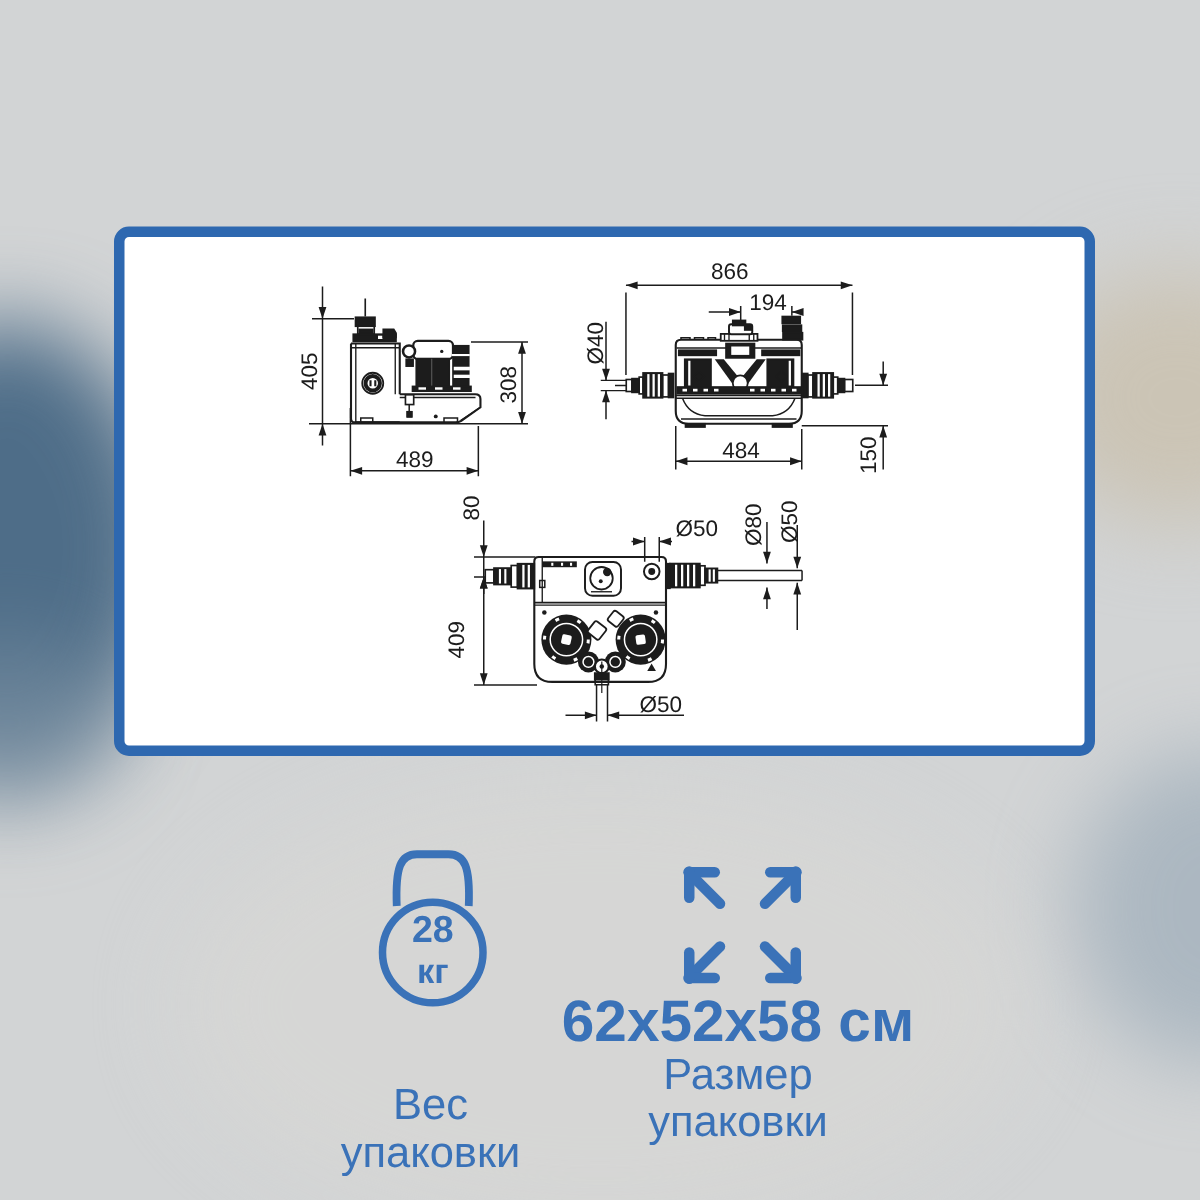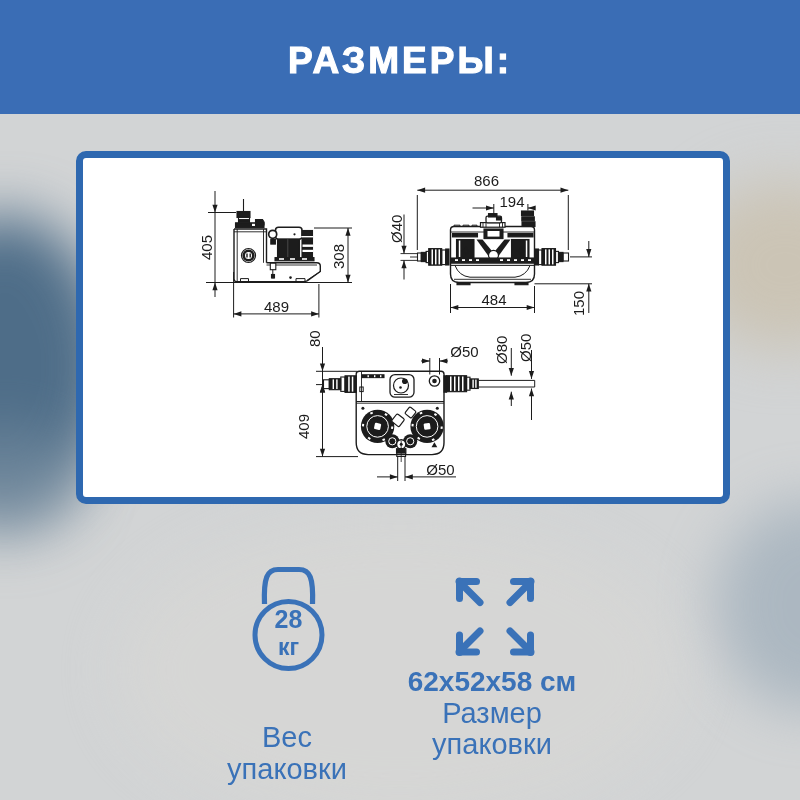--- a/index.html
+++ b/index.html
@@ -2,35 +2,32 @@
 <html lang="ru"><head>
 <meta charset="utf-8">
 <style>
   html,body{margin:0;padding:0;width:800px;height:800px;overflow:hidden;font-family:"Liberation Sans",sans-serif}
   .stage{position:relative;width:800px;height:800px;background:#d2d4d5;overflow:hidden}
   .blob{position:absolute;border-radius:50%;filter:blur(28px)}
   .header{position:absolute;left:0;top:0;width:800px;height:114px;background:#3a6db5;display:flex;align-items:center;justify-content:center}
   .header span{color:#ffffff;font-weight:bold;font-size:37px;letter-spacing:3px;padding-top:8px;-webkit-text-stroke:1.1px #ffffff}
   .card{position:absolute;left:76px;top:151px;width:640px;height:339px;background:#ffffff;border:7.5px solid #2e68b0;border-radius:10px}
   .cap{position:absolute;color:#3a72b8;text-align:center;font-size:29px;line-height:31.5px}
-  .cap b{font-size:28px}
+  .cap b{font-size:39px}
 </style>
 </head>
 <body>
 <div class="stage">
 
   <div class="blob" style="left:-100px;top:215px;width:210px;height:300px;background:#4e6d88"></div>
   <div class="blob" style="left:-70px;top:425px;width:150px;height:115px;background:#7e93a4;opacity:.55"></div>
   <div class="blob" style="left:690px;top:180px;width:190px;height:170px;background:#cbc4b5"></div>
   <div class="blob" style="left:715px;top:500px;width:190px;height:210px;background:#93a5b4;opacity:.6"></div>
   <div class="blob" style="left:120px;top:520px;width:560px;height:300px;background:#d7d7d5;opacity:.8"></div>
 
-  <div class="header">
-      <span>РАЗМЕРЫ:</span>
-    </div>
 
   <div class="card"></div>
 
   <svg width="800" height="800" viewBox="0 0 800 800" style="position:absolute;left:0;top:0" fill="none" stroke="none">
   <g stroke="#1c1c1c" stroke-width="1.1" fill="none">
 
   <path d="M243.5,199 V211"></path>
 
   <rect x="237" y="211.5" width="13" height="6" fill="#1c1c1c"></rect>
   <rect x="238.5" y="217.5" width="11" height="5.3" fill="#fff"></rect>

